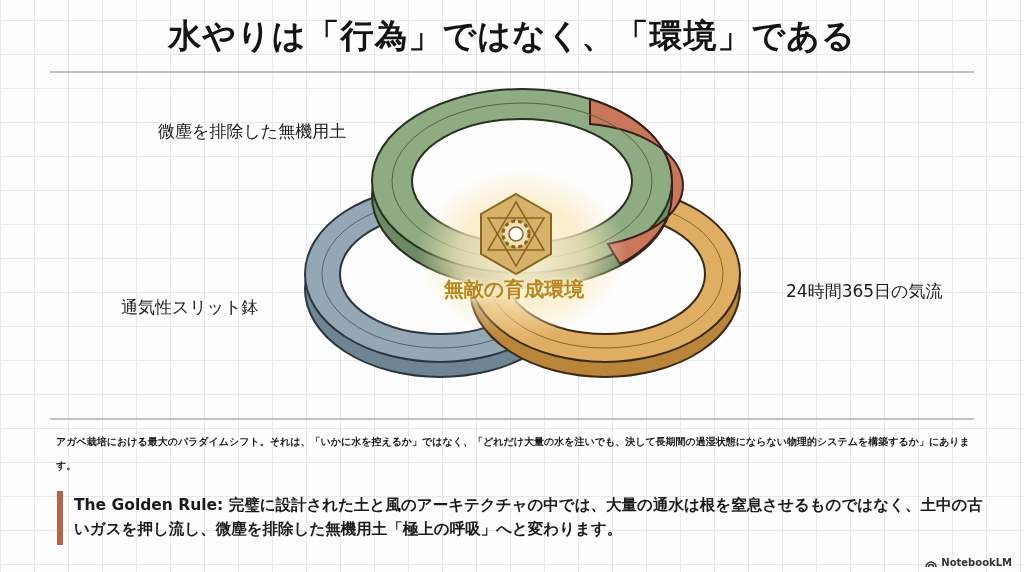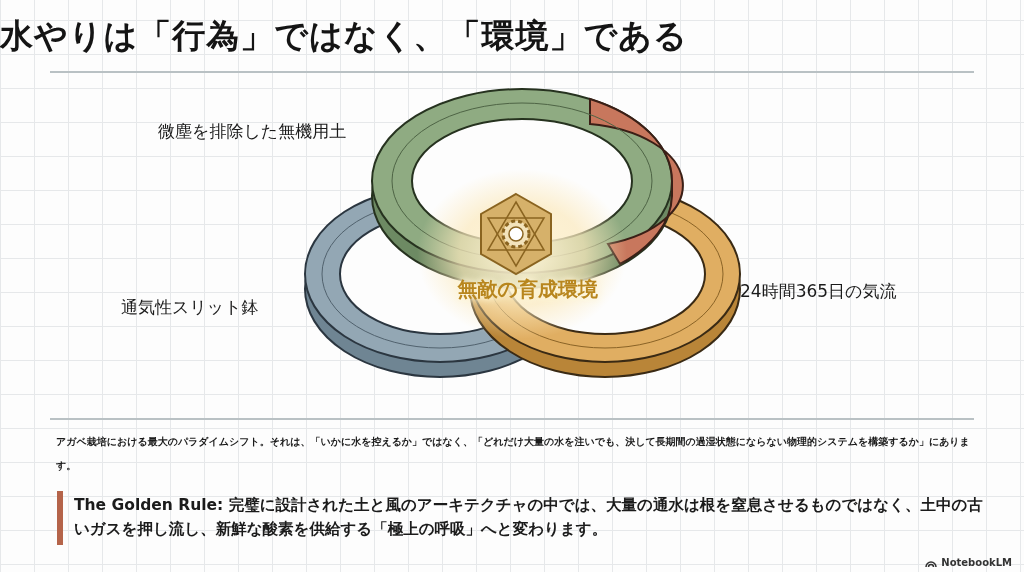--- a/index.html
+++ b/index.html
@@ -8,35 +8,35 @@
     background-color:#fdfdfd;
     background-image:
       linear-gradient(to right, #e6e8ea 1px, transparent 1px),
       linear-gradient(to bottom, #e6e8ea 1px, transparent 1px);
     background-size:34px 34px;
     background-position:0px 20px;
     font-family:"DejaVu Sans", "Liberation Sans", sans-serif;
     color:#1b1b1b;
   }
   .title {
-    position:absolute; left:0; top:14px; width:1024px; text-align:left;
+    position:absolute; left:0; top:14px; width:1024px; text-align:center;
     font-size:33px; font-weight:bold; letter-spacing:1px; color:#141414;
   }
   .divider { position:absolute; height:2px; background:#b9c1c4; }
   .divider.top { left:50px; top:71px; width:924px; }
   .divider.bottom { left:50px; top:418px; width:924px; }
   .label {
     position:absolute; font-size:17px; font-weight:normal; color:#1b1b1b; white-space:nowrap;
   }
   .label.soil { left:158px; top:120px; }
   .label.pot { left:121px; top:296px; }
-  .label.airflow { left:740px; top:280px; }
+  .label.airflow { left:786px; top:280px; }
   .diagram { position:absolute; left:290px; top:84px; width:460px; height:330px; }
   .center-title {
-    position:absolute; left:430px; top:276px; width:168px; text-align:right;
+    position:absolute; left:430px; top:276px; width:168px; text-align:center;
     font-size:20px; font-weight:bold; color:#b8861e;
     text-shadow:0 0 6px #fff8e0, 0 0 10px #fff3cc;
   }
   .para {
     position:absolute; left:56px; top:430px; width:930px;
     font-size:10px; font-weight:bold; line-height:24px; color:#1b1b1b;
   }
   .rule-bar { position:absolute; left:57px; top:491px; width:6px; height:54px; background:#b5644a; }
   .rule {
     position:absolute; left:74px; top:493px; width:920px;
@@ -100,21 +100,21 @@
     <circle cx="0" cy="0" r="7" fill="#fff" stroke="#8a6420" stroke-width="1.5"></circle>
   </g>
 </svg>
 
 <div class="center-title">無敵の育成環境</div>
 
 <div class="divider bottom"></div>
 
 <div class="para">アガベ栽培における最大のパラダイムシフト。それは、「いかに水を控えるか」ではなく、「どれだけ大量の水を注いでも、決して長期間の過湿状態にならない物理的システムを構築するか」にあります。</div>
 <div class="rule-bar"></div>
-<div class="rule">The Golden Rule: 完璧に設計された土と風のアーキテクチャの中では、大量の通水は根を窒息させるものではなく、土中の古いガスを押し流し、新鮮な酸素を供給する「極上の呼吸」へと変わります。</div>
+<div class="rule">The Golden Rule: 完璧に設計された土と風のアーキテクチャの中では、大量の通水は根を窒息させるものではなく、土中の古いガスを押し流し、微塵を排除した無機用土「極上の呼吸」へと変わります。</div>
 
 <div class="brand">
   <svg width="12" height="10" viewBox="0 0 12 10">
     <path d="M1 9 A5 5 0 0 1 11 9" fill="none" stroke="#333" stroke-width="1.5"></path>
     <path d="M3.5 9 A2.5 2.5 0 0 1 8.5 9" fill="none" stroke="#333" stroke-width="1.5"></path>
   </svg>
   <span>NotebookLM</span>
 </div>
 
 </body></html>

